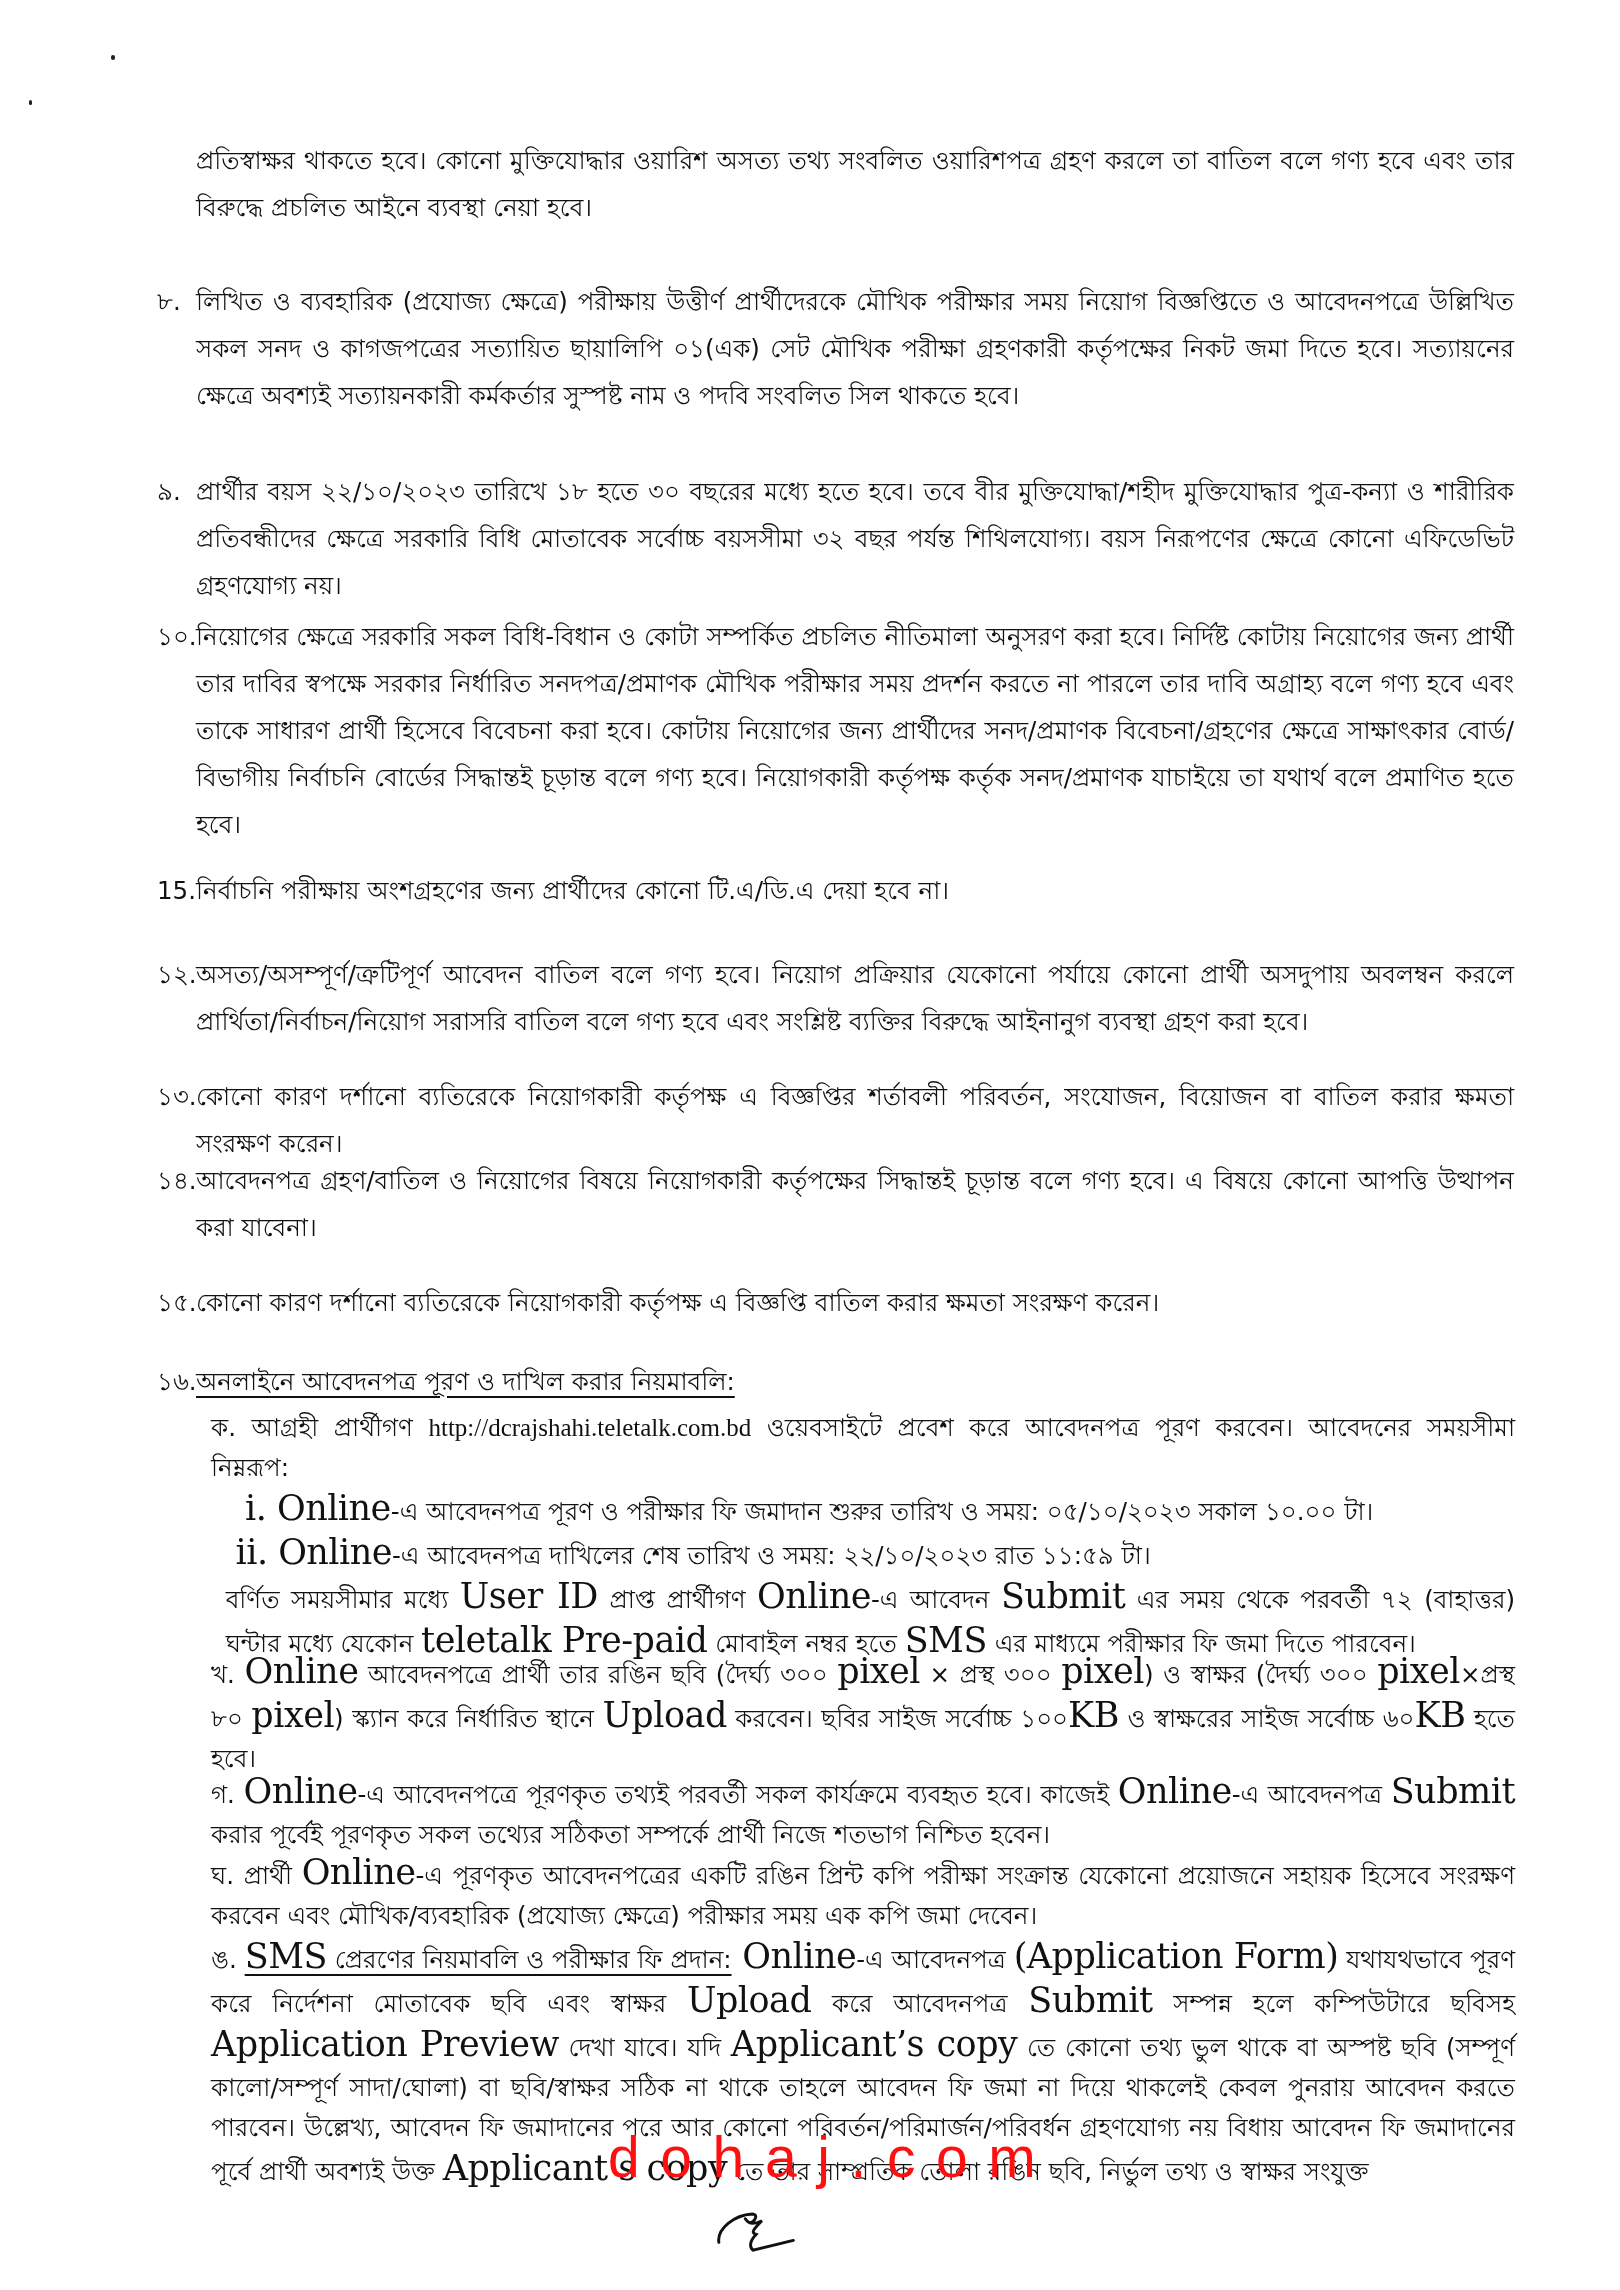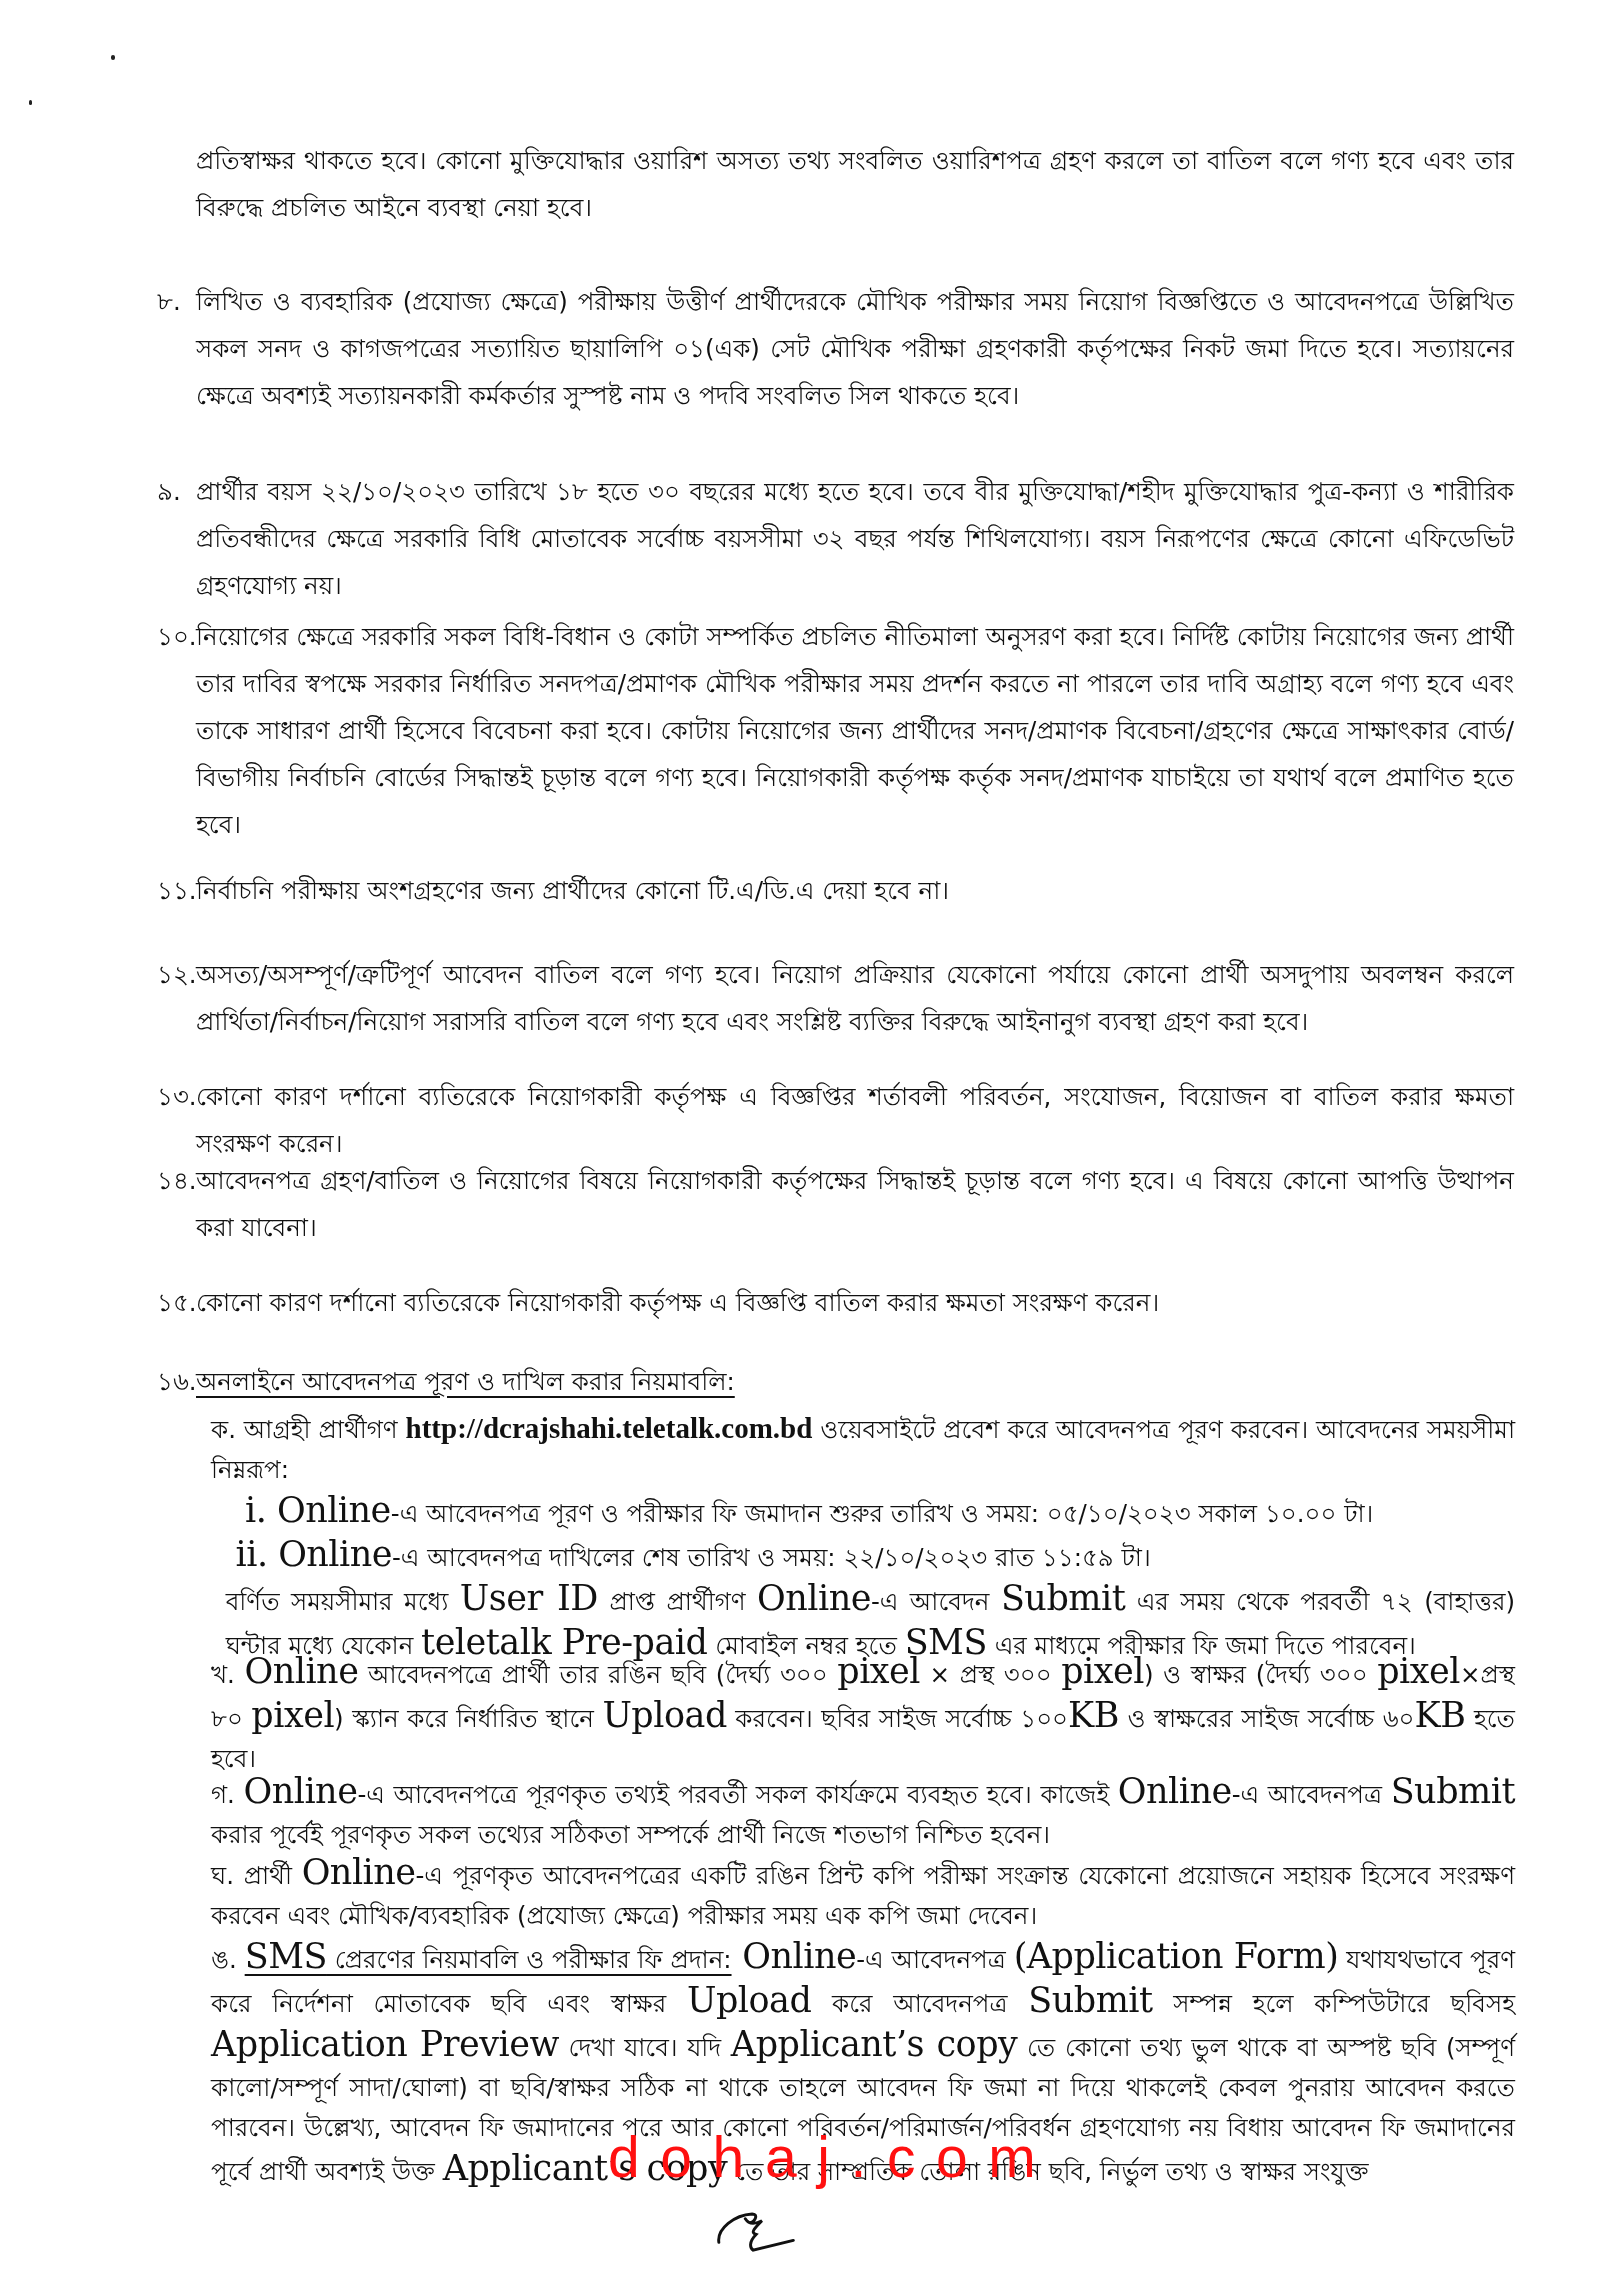--- a/index.html
+++ b/index.html
@@ -3,21 +3,21 @@
 <meta charset="utf-8">
 <style>
   html, body { margin:0; padding:0; background:#ffffff; }
   body { width:1620px; height:2291px; position:relative; overflow:hidden; color:#111; font-family:"DejaVu Sans", sans-serif; }
   .dot { position:absolute; width:3.9px; height:4.9px; background:#222; border-radius:2px; }
   .page { position:absolute; left:0; top:0; width:1620px; }
   .item { position:absolute; left:196px; width:1318px; font-size:24.5px; line-height:47px; text-align:justify; }
   .num { position:absolute; left:-39px; top:0; width:39px; font-size:24.5px; }
   .u { text-decoration:underline; text-underline-offset:5.9px; }
   .en { font-family:"DejaVu Serif", serif; font-size:35px; letter-spacing:-0.5px; }
-  .en-url { font-family:"Liberation Serif", serif; font-size:29px;font-weight:bold; }
+  .en-url { font-family:"Liberation Serif", serif; font-size:25px; }
   .sub { display:block; }
   .sub-i { padding-left:34px; }
   .sub-ii { padding-left:24.5px; }
   .watermark { position:absolute; left:608px; top:2122px; color:#ff1010; font-family:"Liberation Sans", sans-serif; font-size:57px; letter-spacing:20.6px; line-height:1; pointer-events:none;margin-top:7px; }
   .signature { position:absolute; left:711px; top:2205px; width:98px; height:59px; }
 </style>
 </head>
 <body>
 
 <div class="dot" style="left:111px;top:55px;"></div>
@@ -38,21 +38,21 @@
     <span class="num">৯.</span>
     <span>প্রার্থীর বয়স  ২২/১০/২০২৩ তারিখে ১৮ হতে ৩০ বছরের মধ্যে হতে হবে। তবে বীর মুক্তিযোদ্ধা/শহীদ মুক্তিযোদ্ধার পুত্র-কন্যা ও শারীরিক প্রতিবন্ধীদের ক্ষেত্রে সরকারি বিধি মোতাবেক সর্বোচ্চ বয়সসীমা ৩২ বছর পর্যন্ত শিথিলযোগ্য। বয়স নিরূপণের ক্ষেত্রে কোনো এফিডেভিট গ্রহণযোগ্য নয়।</span>
   </div>
 
   <div class="item" style="top:613px;">
     <span class="num">১০.</span>
     <span>নিয়োগের ক্ষেত্রে সরকারি সকল বিধি-বিধান ও কোটা সম্পর্কিত প্রচলিত নীতিমালা অনুসরণ করা হবে। নির্দিষ্ট কোটায় নিয়োগের জন্য প্রার্থী তার দাবির স্বপক্ষে সরকার নির্ধারিত সনদপত্র/প্রমাণক মৌখিক পরীক্ষার সময় প্রদর্শন করতে না পারলে তার দাবি অগ্রাহ্য বলে গণ্য হবে এবং তাকে সাধারণ প্রার্থী হিসেবে বিবেচনা করা হবে। কোটায় নিয়োগের জন্য প্রার্থীদের সনদ/প্রমাণক বিবেচনা/গ্রহণের ক্ষেত্রে সাক্ষাৎকার বোর্ড/বিভাগীয় নির্বাচনি বোর্ডের সিদ্ধান্তই চূড়ান্ত বলে গণ্য হবে। নিয়োগকারী কর্তৃপক্ষ কর্তৃক সনদ/প্রমাণক যাচাইয়ে তা যথার্থ বলে প্রমাণিত হতে হবে।</span>
   </div>
 
   <div class="item" style="top:867px;">
-    <span class="num">১১.</span>
+    <span class="num">15.</span>
     <span>নির্বাচনি পরীক্ষায় অংশগ্রহণের জন্য প্রার্থীদের কোনো টি.এ/ডি.এ দেয়া হবে না।</span>
   </div>
 
   <div class="item" style="top:951px;">
     <span class="num">১২.</span>
     <span>অসত্য/অসম্পূর্ণ/ত্রুটিপূর্ণ আবেদন বাতিল বলে গণ্য হবে। নিয়োগ প্রক্রিয়ার যেকোনো পর্যায়ে কোনো প্রার্থী অসদুপায় অবলম্বন করলে প্রার্থিতা/নির্বাচন/নিয়োগ সরাসরি বাতিল বলে গণ্য হবে এবং সংশ্লিষ্ট ব্যক্তির বিরুদ্ধে আইনানুগ ব্যবস্থা গ্রহণ করা হবে।</span>
   </div>
 
   <div class="item" style="top:1073px;">
     <span class="num">১৩.</span>

